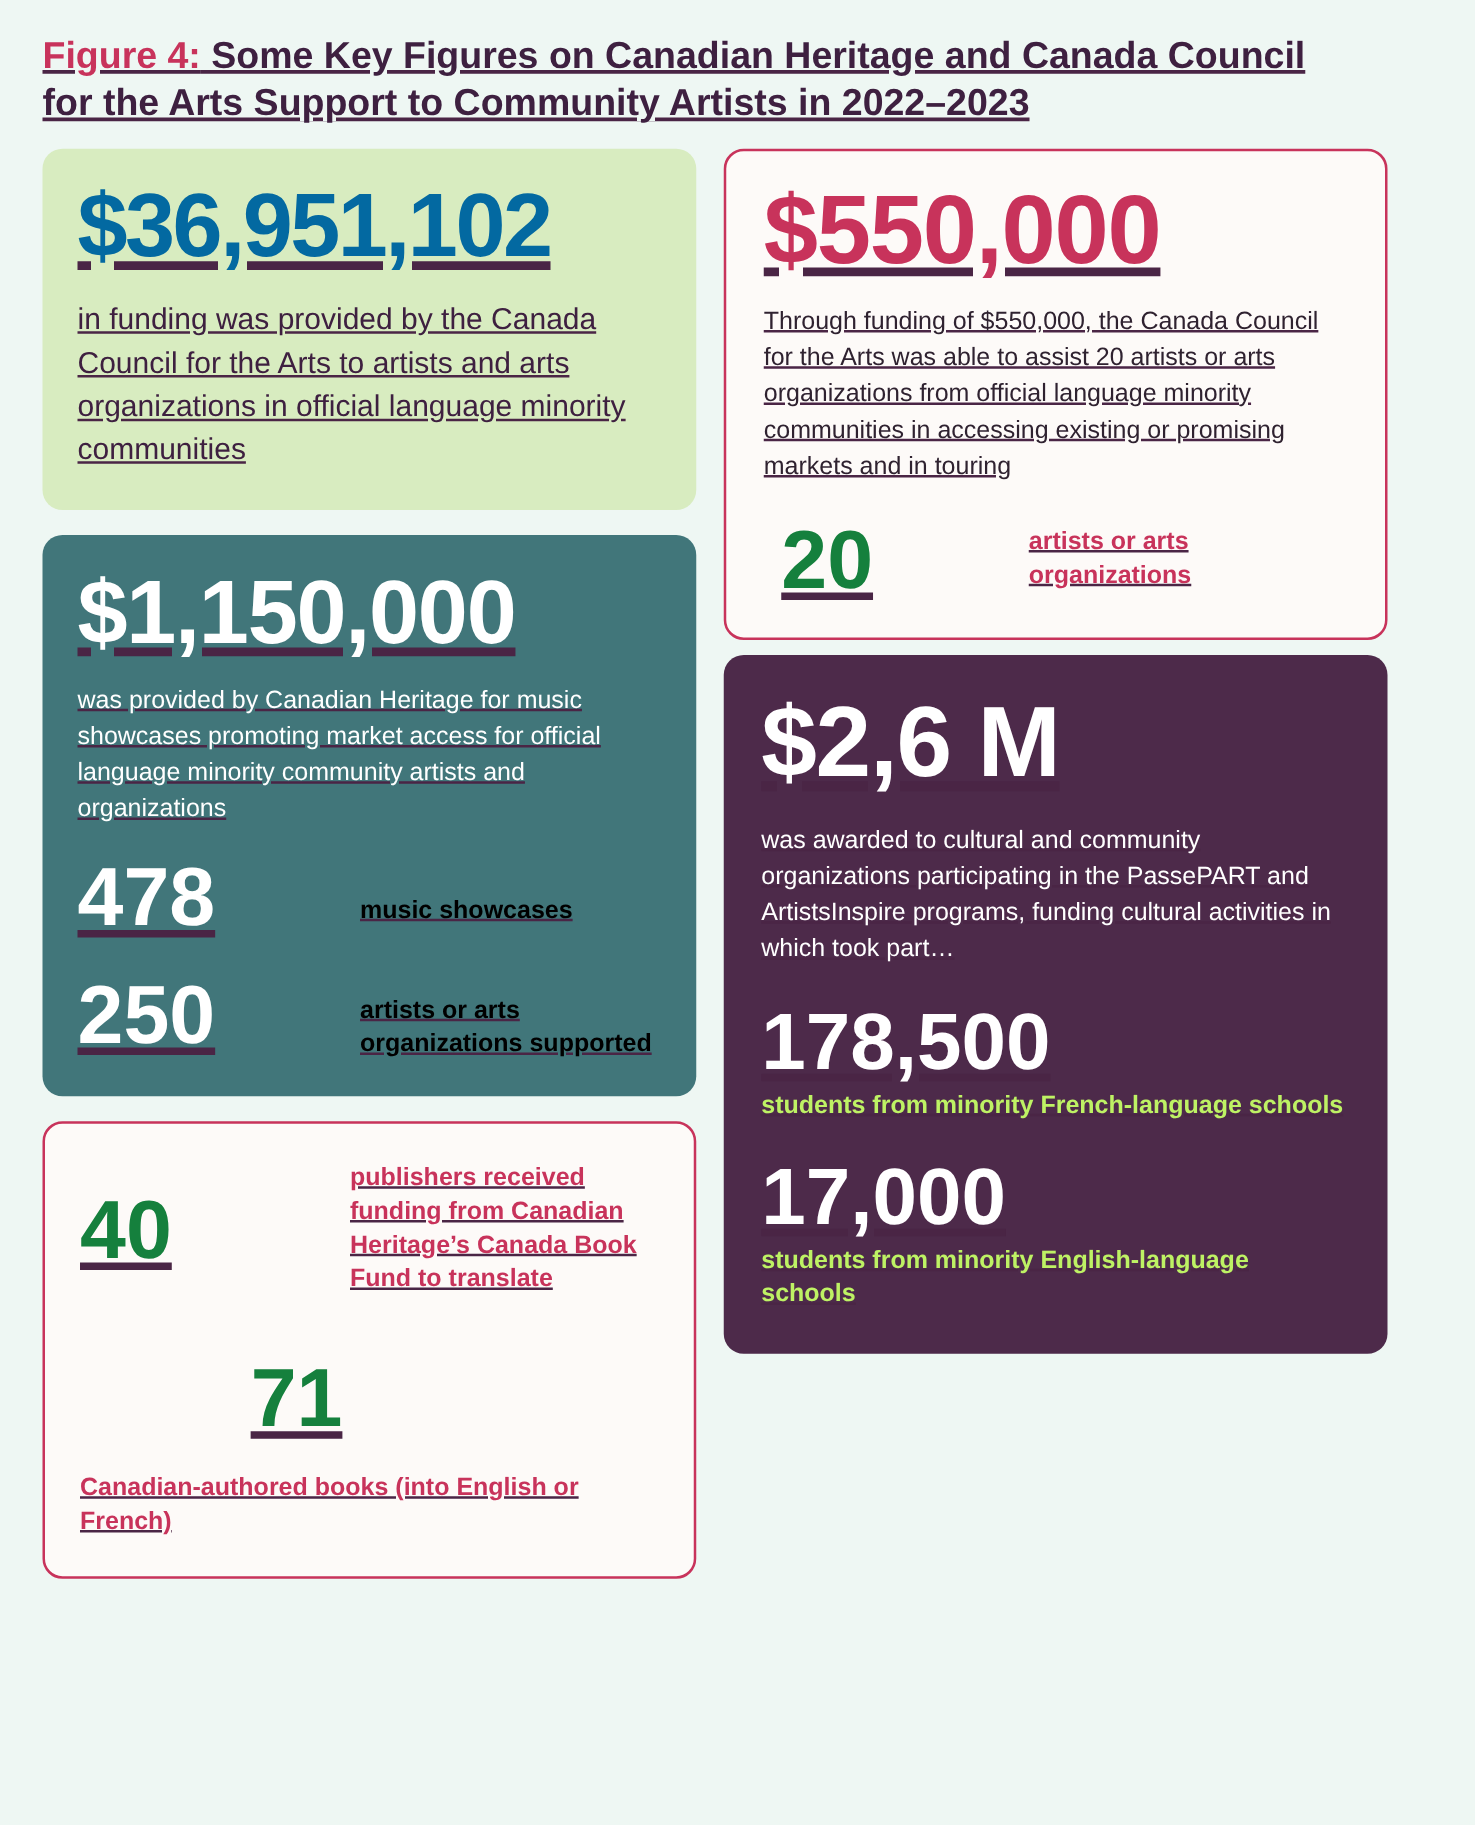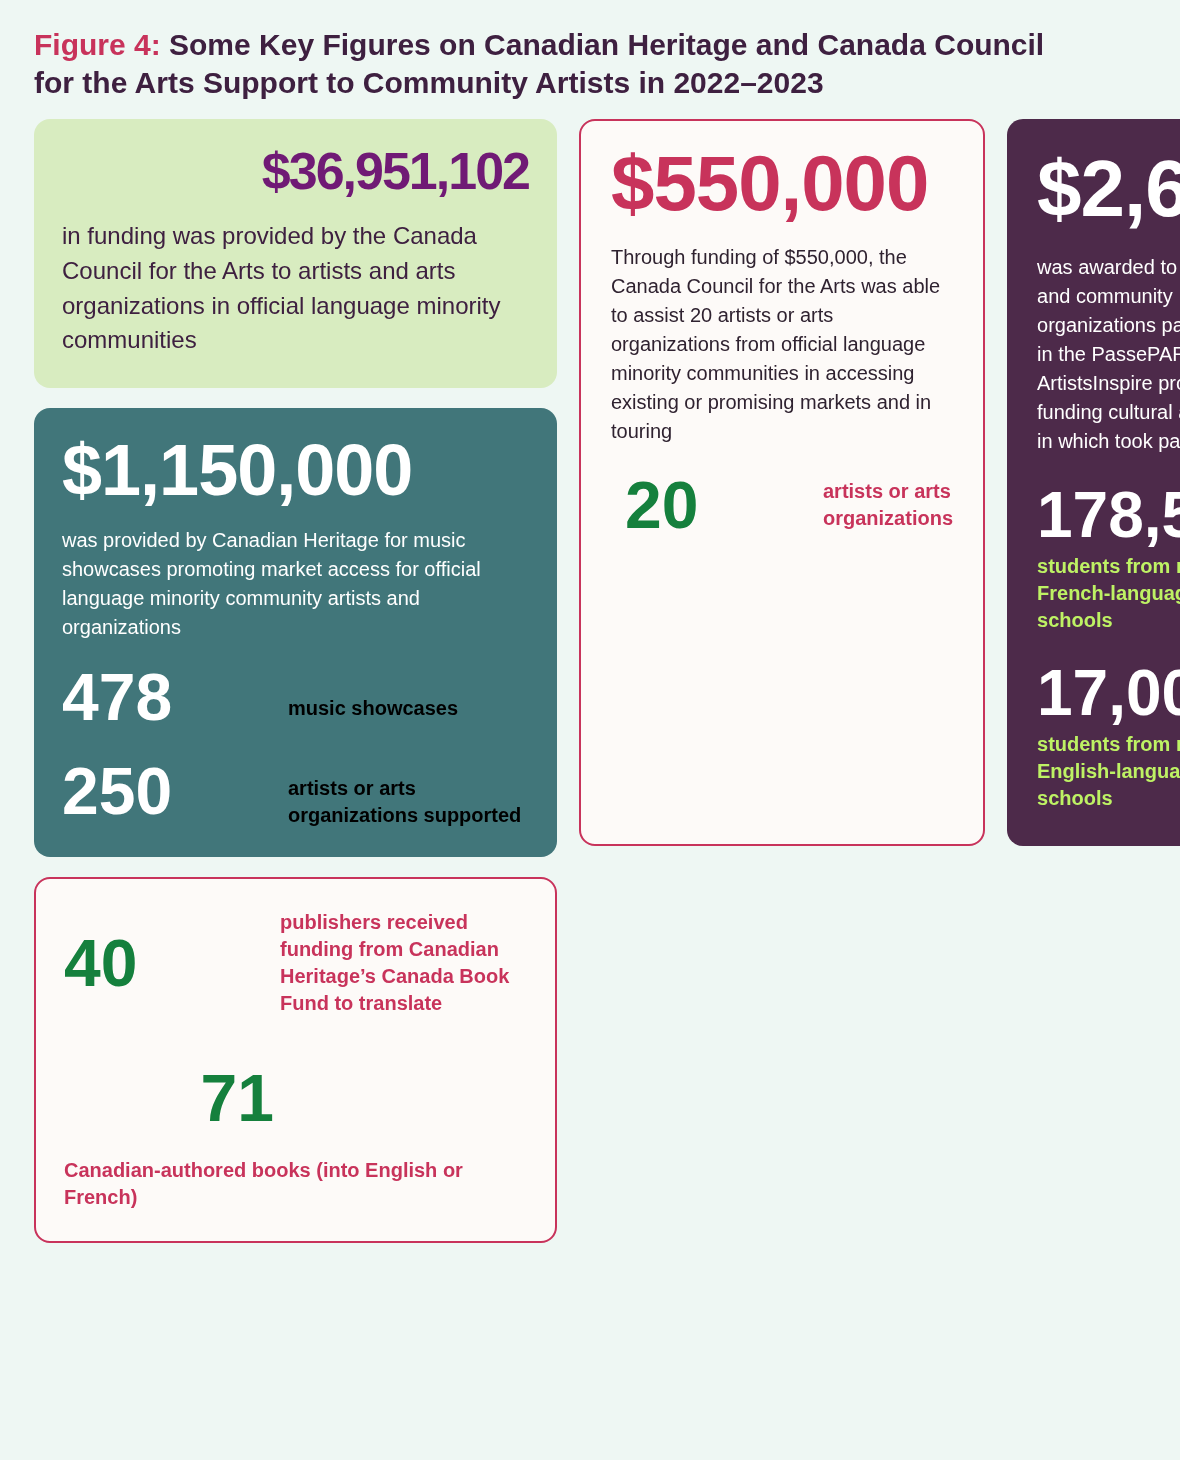--- a/index.html
+++ b/index.html
@@ -13,20 +13,21 @@
     font-family: "Liberation Sans", sans-serif;
     color: #4a2545;
     overflow: hidden;
   }
   .page {
     position: relative;
     width: 1180px;
     height: 1024px;
     box-sizing: border-box;
     padding: 26px 34px 0 34px;
+    text-decoration: underline;
   }
   
   .title {
     font-size: 30px;
     line-height: 1.25;
     font-weight: bold;
     color: #3e2040;
     margin: 0 0 18px 0;
     max-width: 1030px;
   }
@@ -41,42 +42,41 @@
   }
   .col-left {
     width: 523px;
     display: flex;
     flex-direction: column;
     gap: 20px;
   }
   .col-right {
     width: 531px;
     display: flex;
-    flex-direction: row;
-    gap: 22px;
+    flex-direction: column;
+    gap: 12px;
   }
   .card {
     border-radius: 16px;
     box-sizing: border-box;
   }
   
   .card-green {
     background: #d8ecc0;
     padding: 26px 28px 30px 28px;
   }
   .bignum-purple {
     font-family: "Liberation Sans Narrow", "Liberation Sans", sans-serif;
     font-weight: bold;
-    font-size: 52px;
+    font-size: 72px;
     letter-spacing: -2px;
     line-height: 1.0;
-    color: #701a75;
+    color: #0369a1;
     margin-bottom: 22px;
     white-space: nowrap;
-    text-align: right;
   }
   .body-purple {
     font-size: 24px;
     line-height: 1.45;
     color: #3e2040;
   }
   
   .card-teal {
     background: #41767a;
     padding: 26px 28px 28px 28px;

